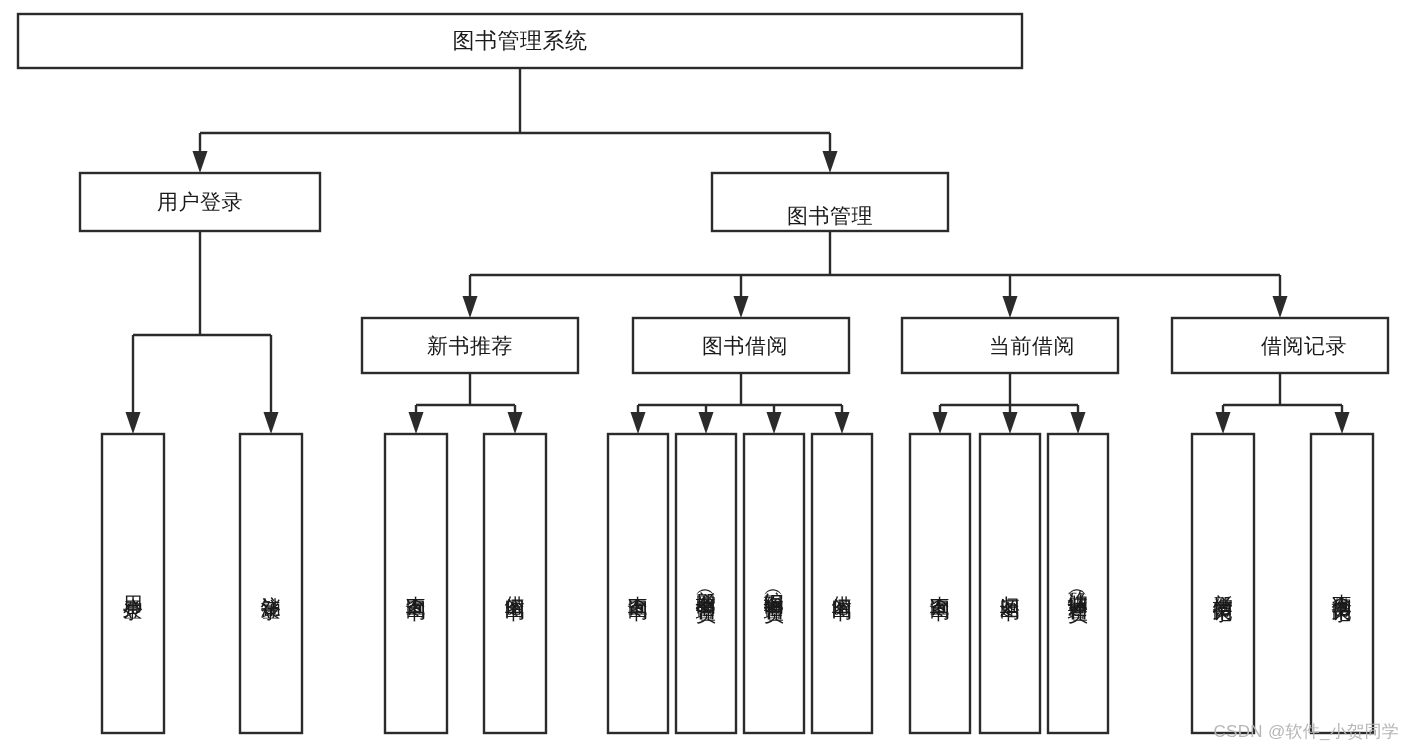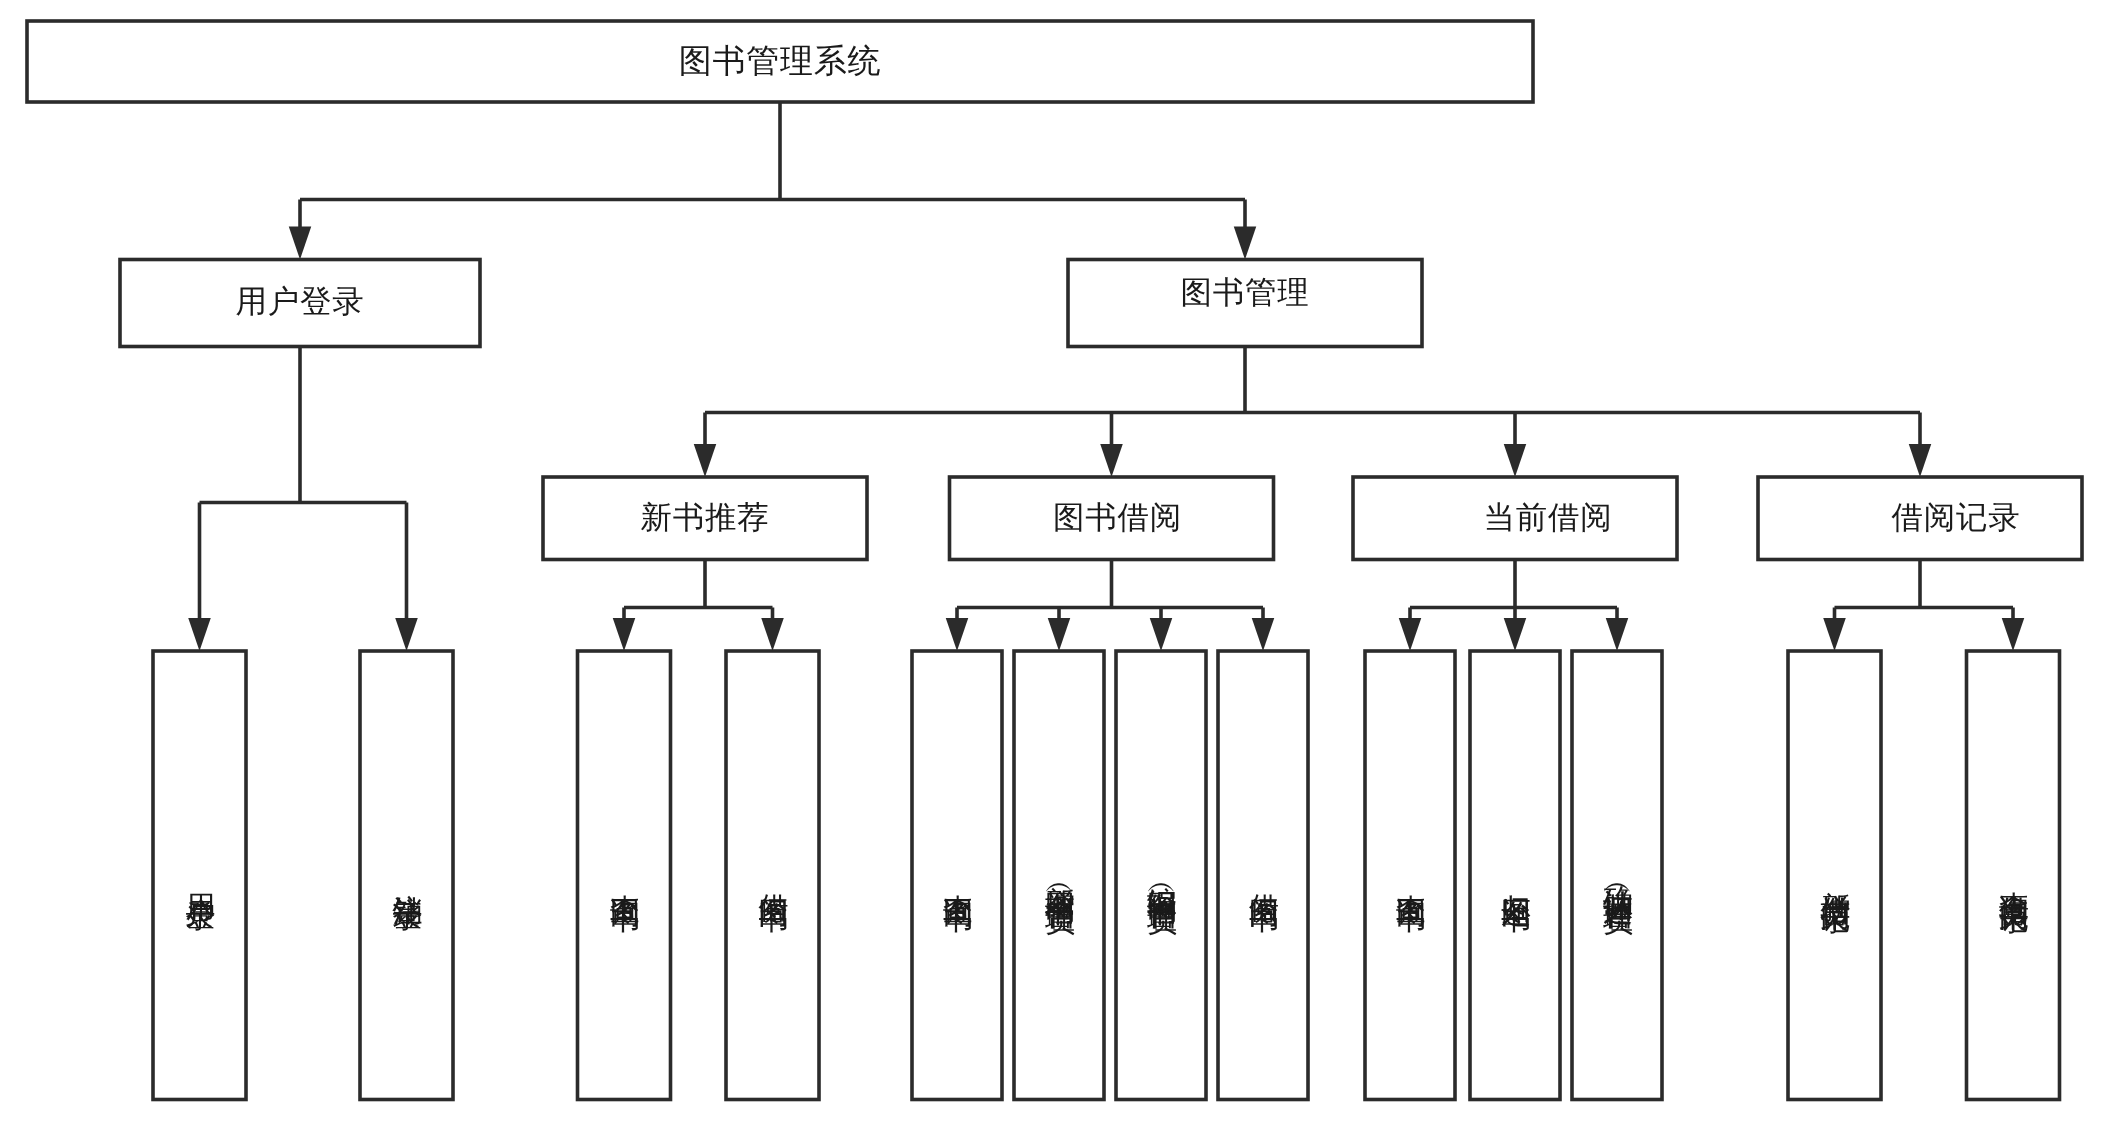--- a/index.html
+++ b/index.html
@@ -160,32 +160,33 @@
         <rect x="910" y="434" width="60" height="299" class="node-rect"></rect>
         <rect x="980" y="434" width="60" height="299" class="node-rect"></rect>
         <rect x="1048" y="434" width="60" height="299" class="node-rect"></rect>
         <rect x="1192" y="434" width="62" height="299" class="node-rect"></rect>
         <rect x="1311" y="434" width="62" height="299" class="node-rect"></rect>
       </g>
   </svg>
   <div id="label-layer">
       <div class="node-label horizontal root" style="left: 18px; top: 14px; width: 1004px; height: 54px;">图书管理系统</div>
       <div class="node-label horizontal" style="left: 80px; top: 173px; width: 240px; height: 58px;">用户登录</div>
-      <div class="node-label horizontal" style="left: 712px; top: 163px; width: 236px; height: 66px;">图书管理</div>
+      <div class="node-label horizontal" style="left: 712px; top: 183px; width: 236px; height: 66px;">图书管理</div>
       <div class="node-label horizontal" style="left: 362px; top: 318px; width: 216px; height: 55px;">新书推荐</div>
       <div class="node-label horizontal" style="left: 633px; top: 318px; width: 224px; height: 55px;">图书借阅</div>
       <div class="node-label horizontal" style="left: 902px; top: 318px; width: 260px; height: 55px;">当前借阅</div>
       <div class="node-label horizontal" style="left: 1172px; top: 318px; width: 216px; height: 55px; padding-left: 48px;">借阅记录</div>
       <div class="node-label vertical" style="left: 102px; top: 434px; width: 62px; height: 299px;">用户登录</div>
       <div class="node-label vertical" style="left: 240px; top: 434px; width: 62px; height: 299px;">注销登录</div>
       <div class="node-label vertical" style="left: 385px; top: 434px; width: 62px; height: 299px;">查询图书</div>
       <div class="node-label vertical" style="left: 484px; top: 434px; width: 62px; height: 299px;">借阅图书</div>
       <div class="node-label vertical" style="left: 608px; top: 434px; width: 60px; height: 299px;">查询图书</div>
       <div class="node-label vertical" style="left: 676px; top: 434px; width: 60px; height: 299px;">新增图书（管理员）</div>
       <div class="node-label vertical" style="left: 744px; top: 434px; width: 60px; height: 299px;">编辑图书（管理员）</div>
       <div class="node-label vertical" style="left: 812px; top: 434px; width: 60px; height: 299px;">借阅图书</div>
       <div class="node-label vertical" style="left: 910px; top: 434px; width: 60px; height: 299px;">查询图书</div>
       <div class="node-label vertical" style="left: 980px; top: 434px; width: 60px; height: 299px;">归还图书</div>
       <div class="node-label vertical" style="left: 1048px; top: 434px; width: 60px; height: 299px;">确认归还（管理员）</div>
       <div class="node-label vertical" style="left: 1192px; top: 434px; width: 62px; height: 299px;">新增借阅记录</div>
       <div class="node-label vertical" style="left: 1311px; top: 434px; width: 62px; height: 299px;">查询借阅记录</div>
     </div>
+  <div id="watermark">CSDN @软件_小贺同学</div>
 </div>
 
 </body></html>

